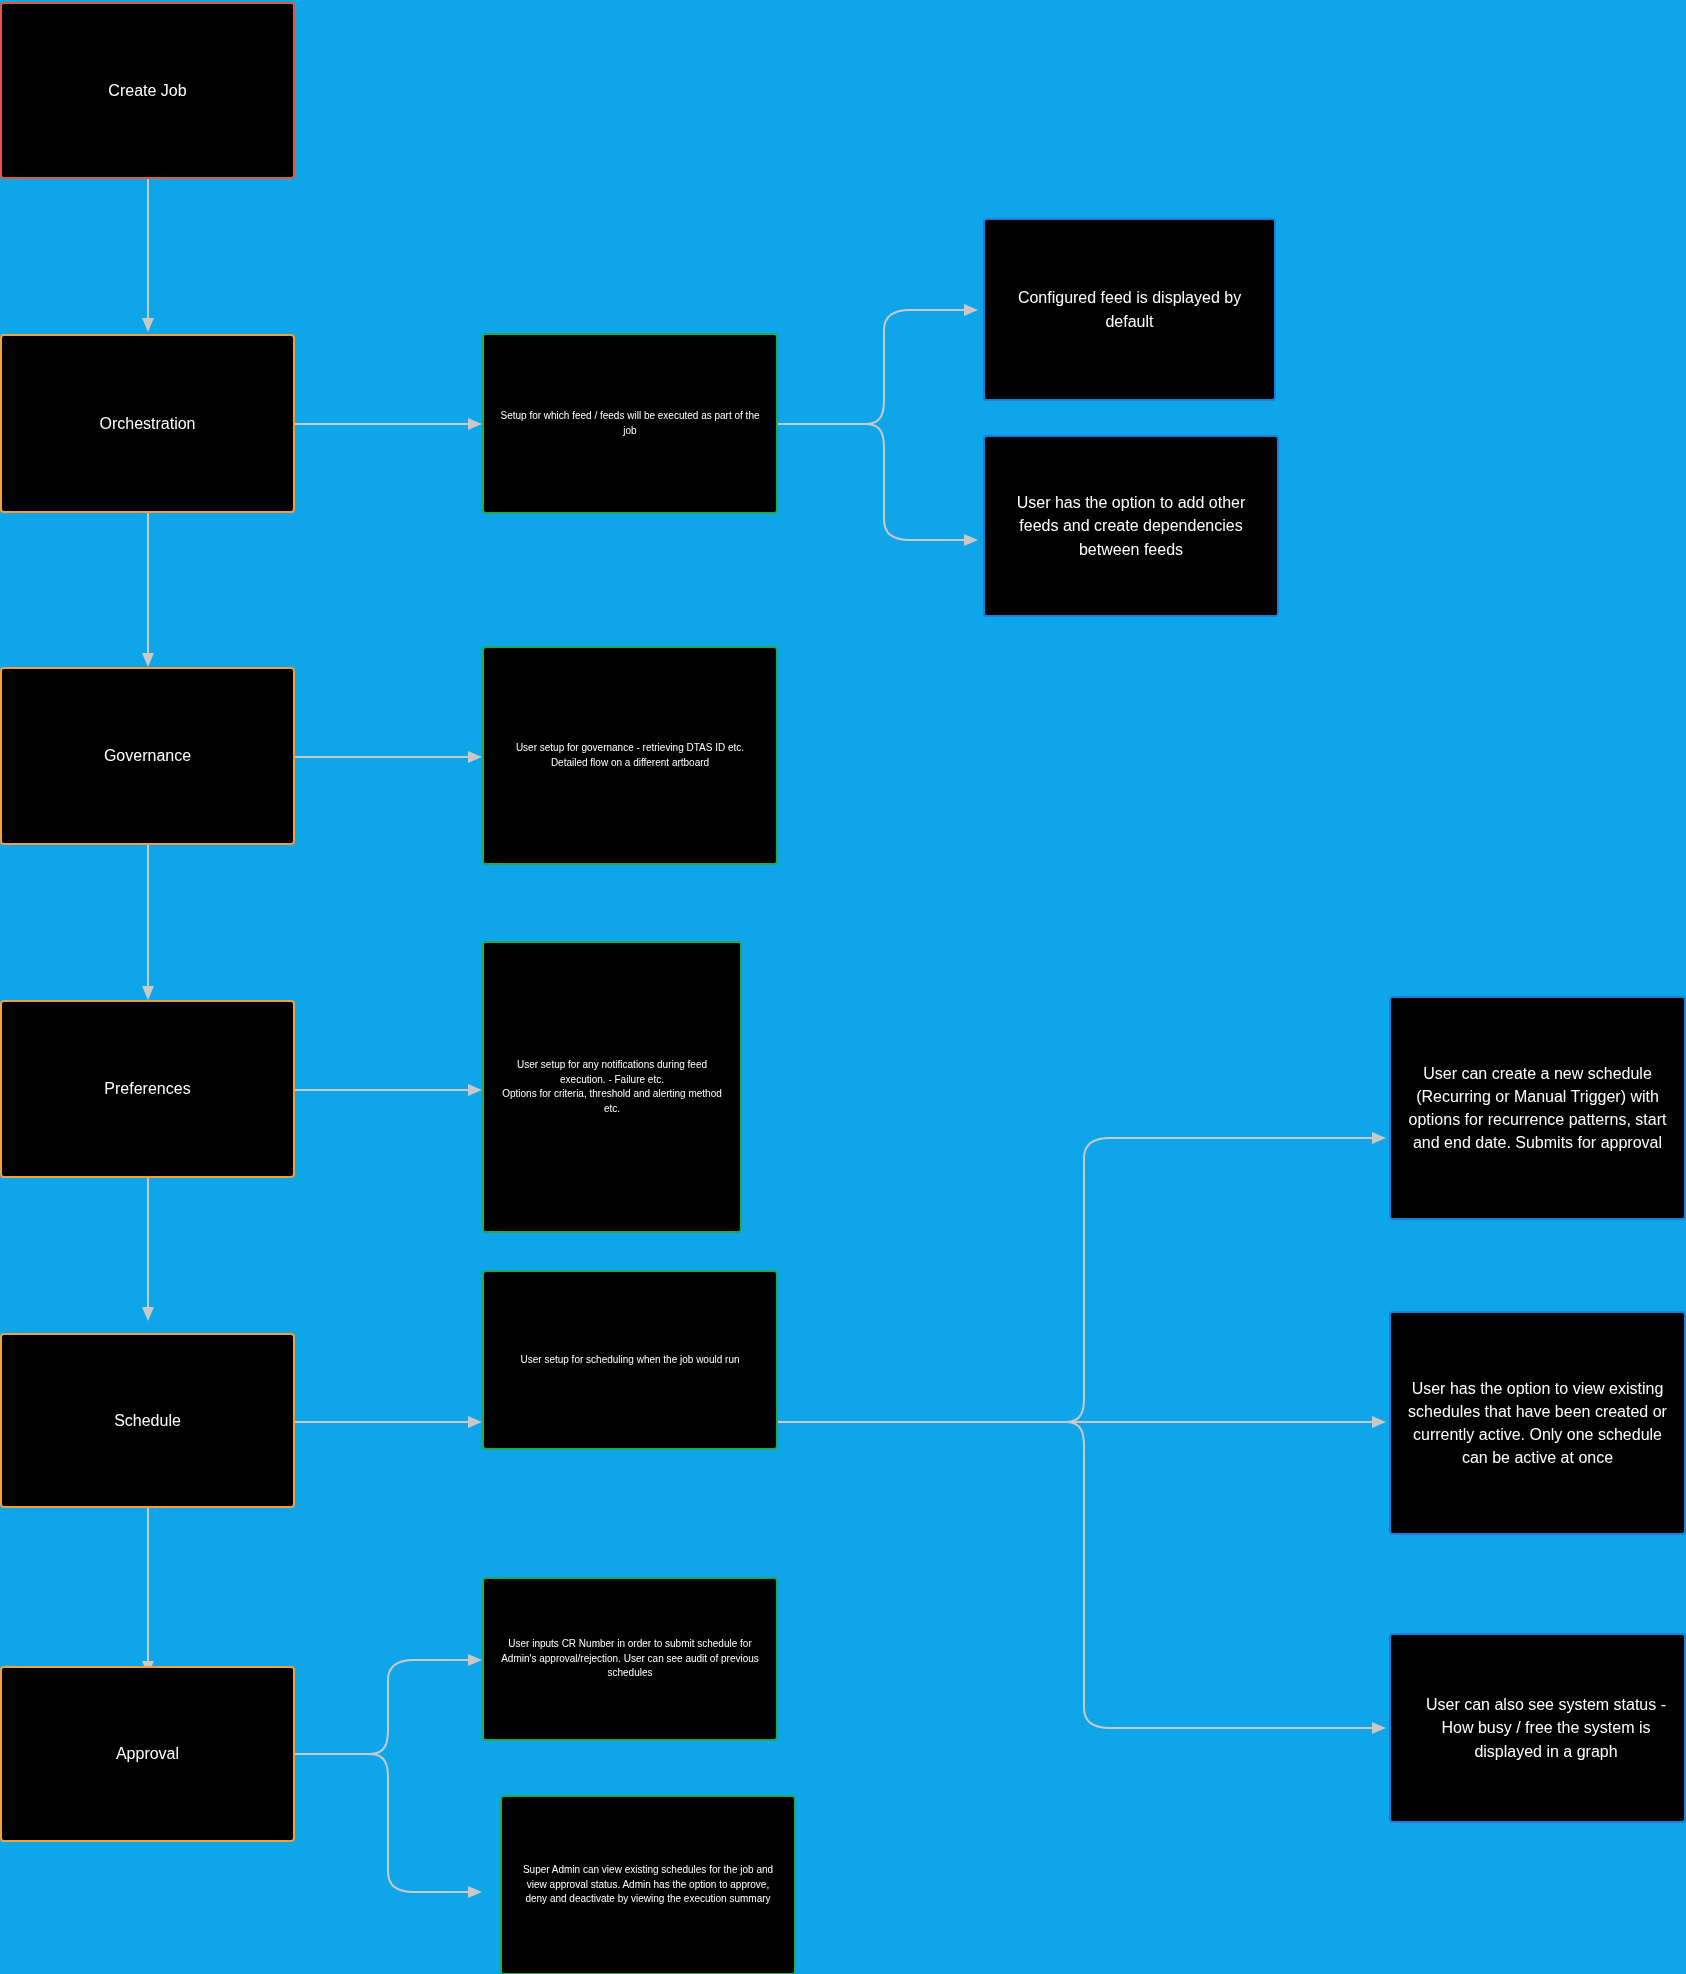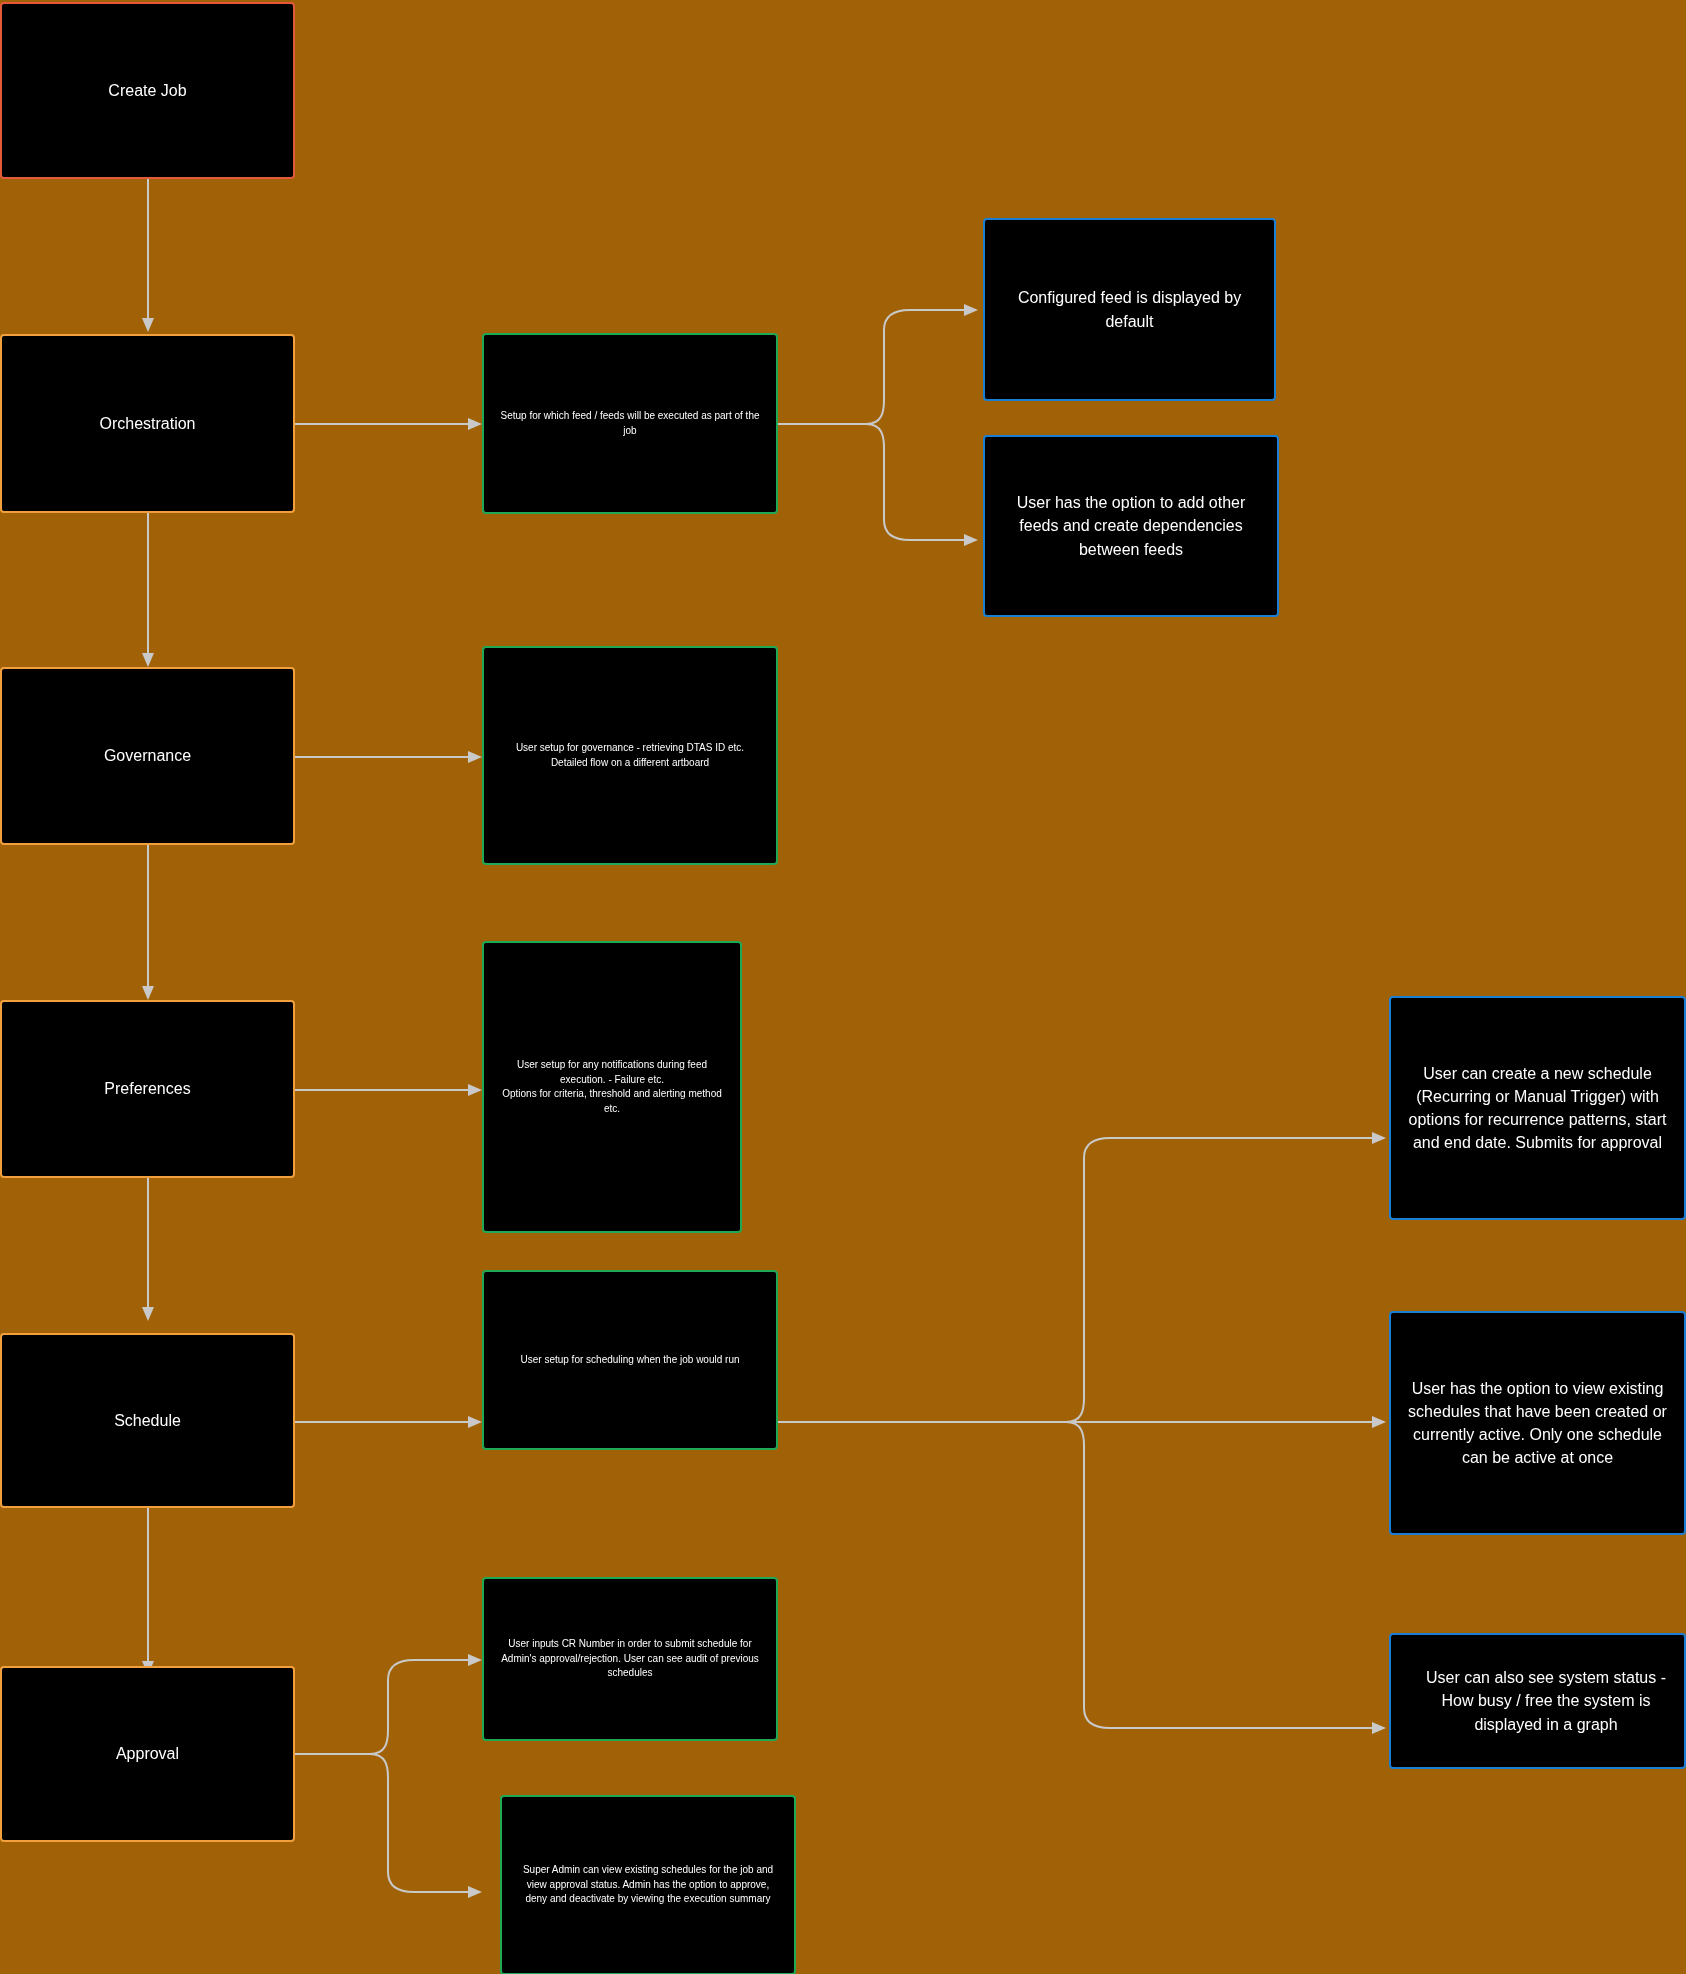--- a/index.html
+++ b/index.html
@@ -7,21 +7,21 @@
     background: #000000;
     width: 1686px;
     height: 1974px;
     overflow: hidden;
     font-family: "Liberation Sans", sans-serif;
   }
   #canvas {
     position: relative;
     width: 1686px;
     height: 1974px;
-    background: #a16207;
+    background: #0ea5e9;
   }
   .node {
     position: absolute;
     display: flex;
     align-items: center;
     justify-content: center;
     border-radius: 4px;
     background: #000000;
     color: #ffffff;
     text-align: center;
@@ -190,17 +190,17 @@
   </div>
 
   <div class="node detail" style="left:1389px; top:996px; width:297px; height:224px;">
     <span class="txt">User can create a new schedule (Recurring or Manual Trigger) with options for recurrence patterns, start and end date. Submits for approval</span>
   </div>
 
   <div class="node detail" style="left:1389px; top:1311px; width:297px; height:224px;">
     <span class="txt">User has the option to view existing schedules that have been created or currently active. Only one schedule can be active at once</span>
   </div>
 
-  <div class="node detail" style="left:1389px; top:1633px; width:297px; height:136px;padding-left:31px;">
+  <div class="node detail" style="left:1389px; top:1633px; width:297px; height:190px;padding-left:31px;">
     <span class="txt">User can also see system status - How busy / free the system is displayed in a graph</span>
   </div>
 
 </div>
 
 </body></html>

